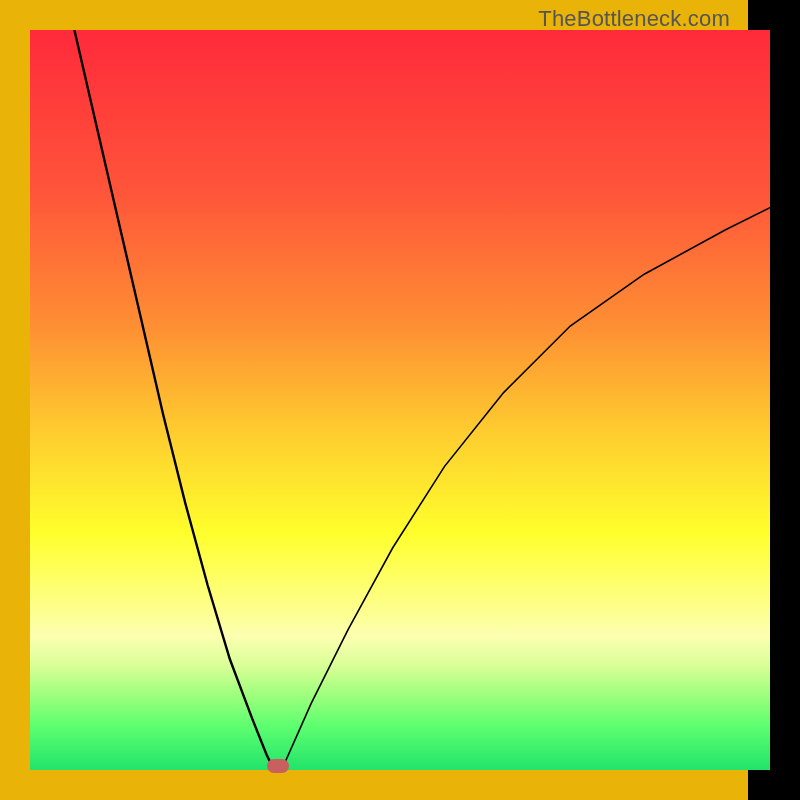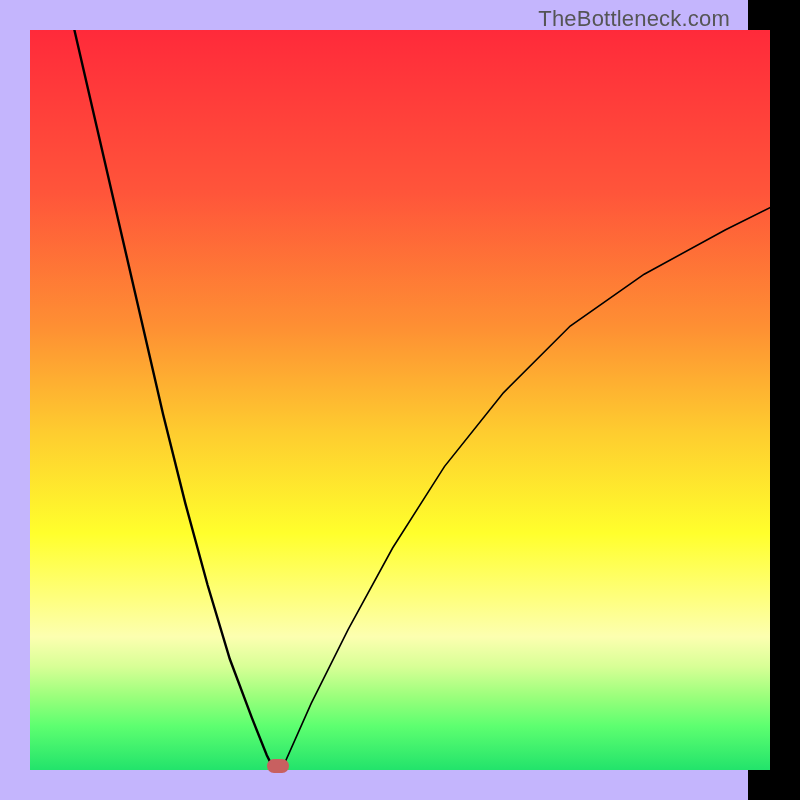--- a/index.html
+++ b/index.html
@@ -8,21 +8,21 @@
     width: 800px;
     height: 800px;
     overflow: hidden;
     background: #000;
     font-family: Arial, Helvetica, sans-serif;
   }
   .frame {
     position: relative;
     width: 748px;
     height: 800px;
-    background: #c4b5fd;
+    background: #eab308;
   }
   .plot-area {
     position: absolute;
     left: 30px;
     top: 30px;
     width: 740px;
     height: 740px;
     background: linear-gradient(
       to bottom,
       #ff2a3a 0%,

